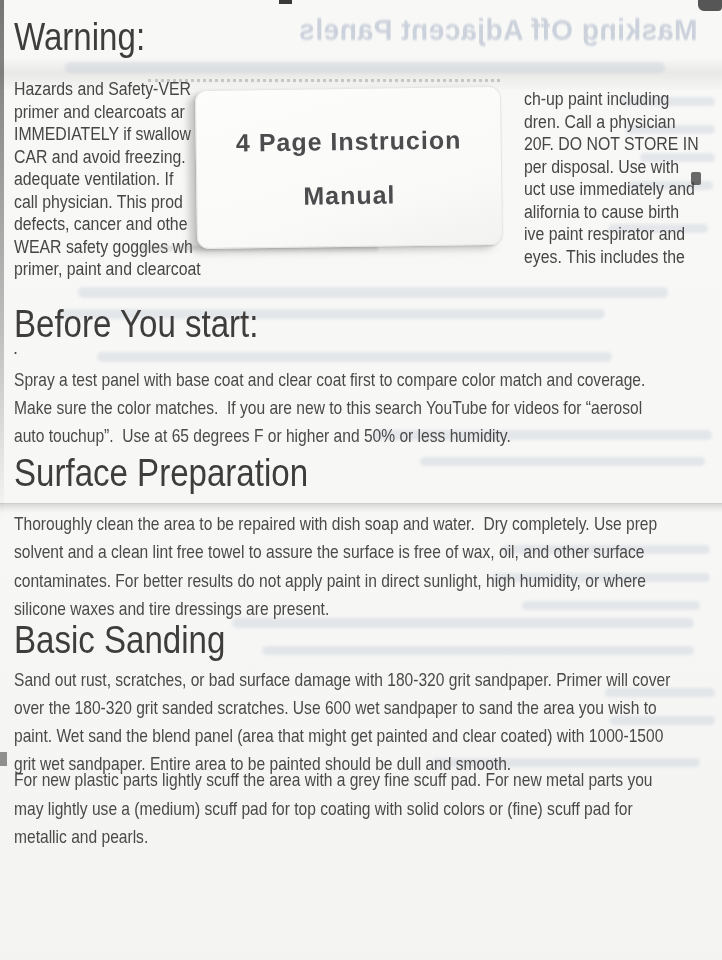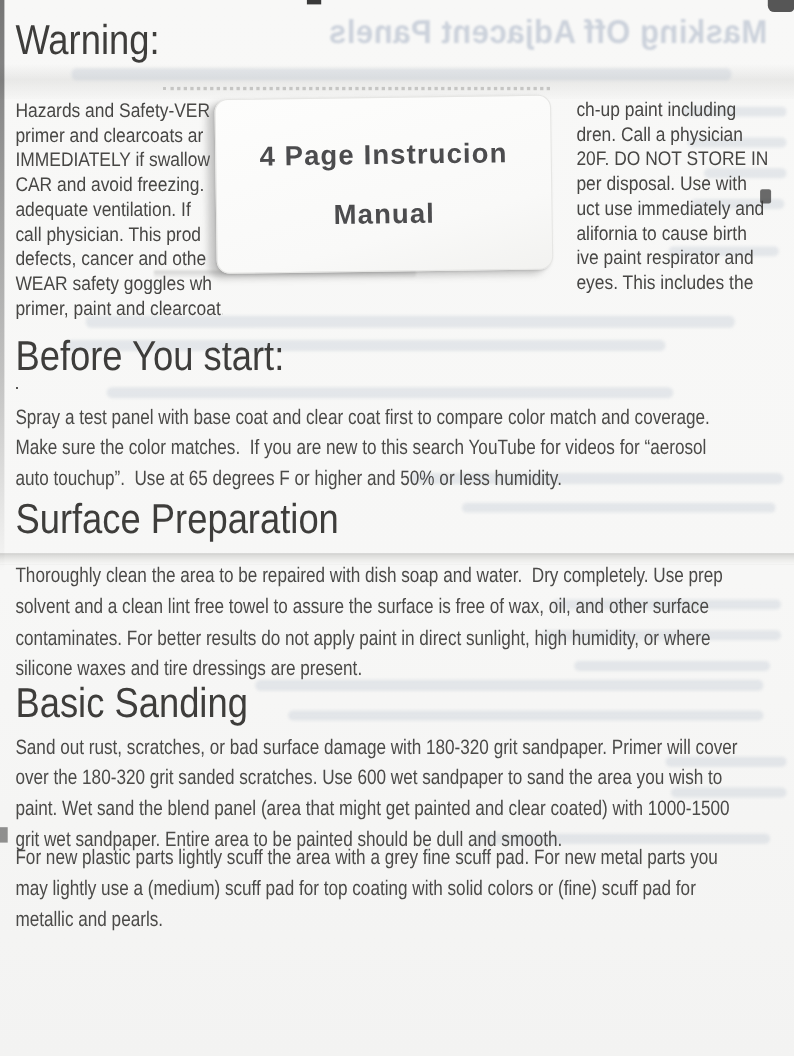--- a/index.html
+++ b/index.html
@@ -24,21 +24,21 @@
     line-height:46px;white-space:pre;transform:scaleX(0.87);transform-origin:left center;
   }
   .line{
     position:absolute;white-space:pre;font-size:19px;line-height:28.3px;
     transform:scaleX(0.82);transform-origin:left top;color:#4b4a48;
   }
   .wline{
     display:block;white-space:pre;font-size:18px;line-height:22.5px;
     transform:scaleX(0.88);transform-origin:left top;color:#474644;
   }
-  .warn-left{position:absolute;left:14px;top:89px;width:188px;overflow:hidden;}
+  .warn-left{position:absolute;left:14px;top:78px;width:188px;overflow:hidden;}
   .warn-right{position:absolute;left:524px;top:88px;width:215px;}
   .sticker{
     position:absolute;left:196px;top:88px;width:304px;height:157px;
     background:linear-gradient(165deg,#fdfdfc 0%,#f9f9f8 70%,#f2f2f0 100%);
     border:1px solid #e6e6e4;border-radius:12px;
     box-shadow:-7px 4px 7px rgba(105,105,105,0.35), -1px 1px 2px rgba(120,120,120,0.25);
     transform:rotate(-0.8deg);text-align:center;
   }
   .sticker-line{
     font-weight:700;font-size:25px;color:#4c4c4e;letter-spacing:1px;white-space:pre;

